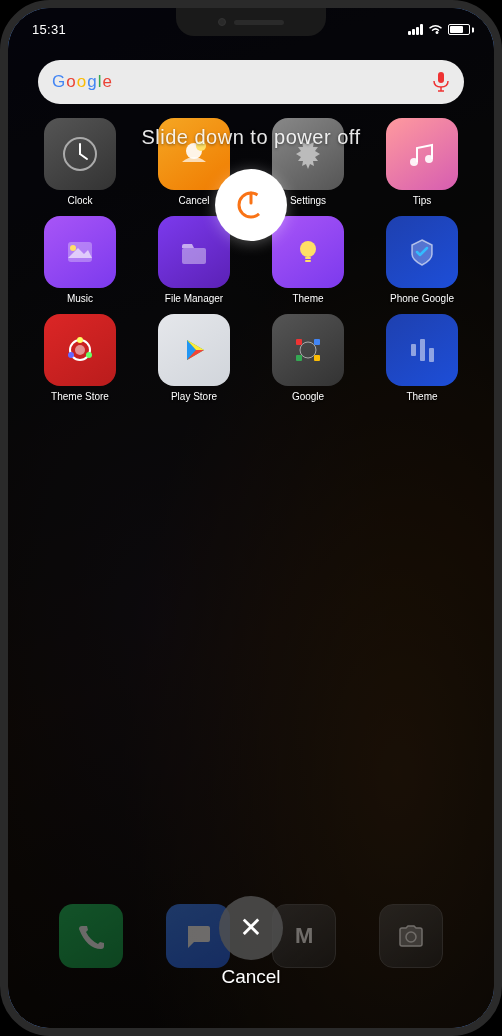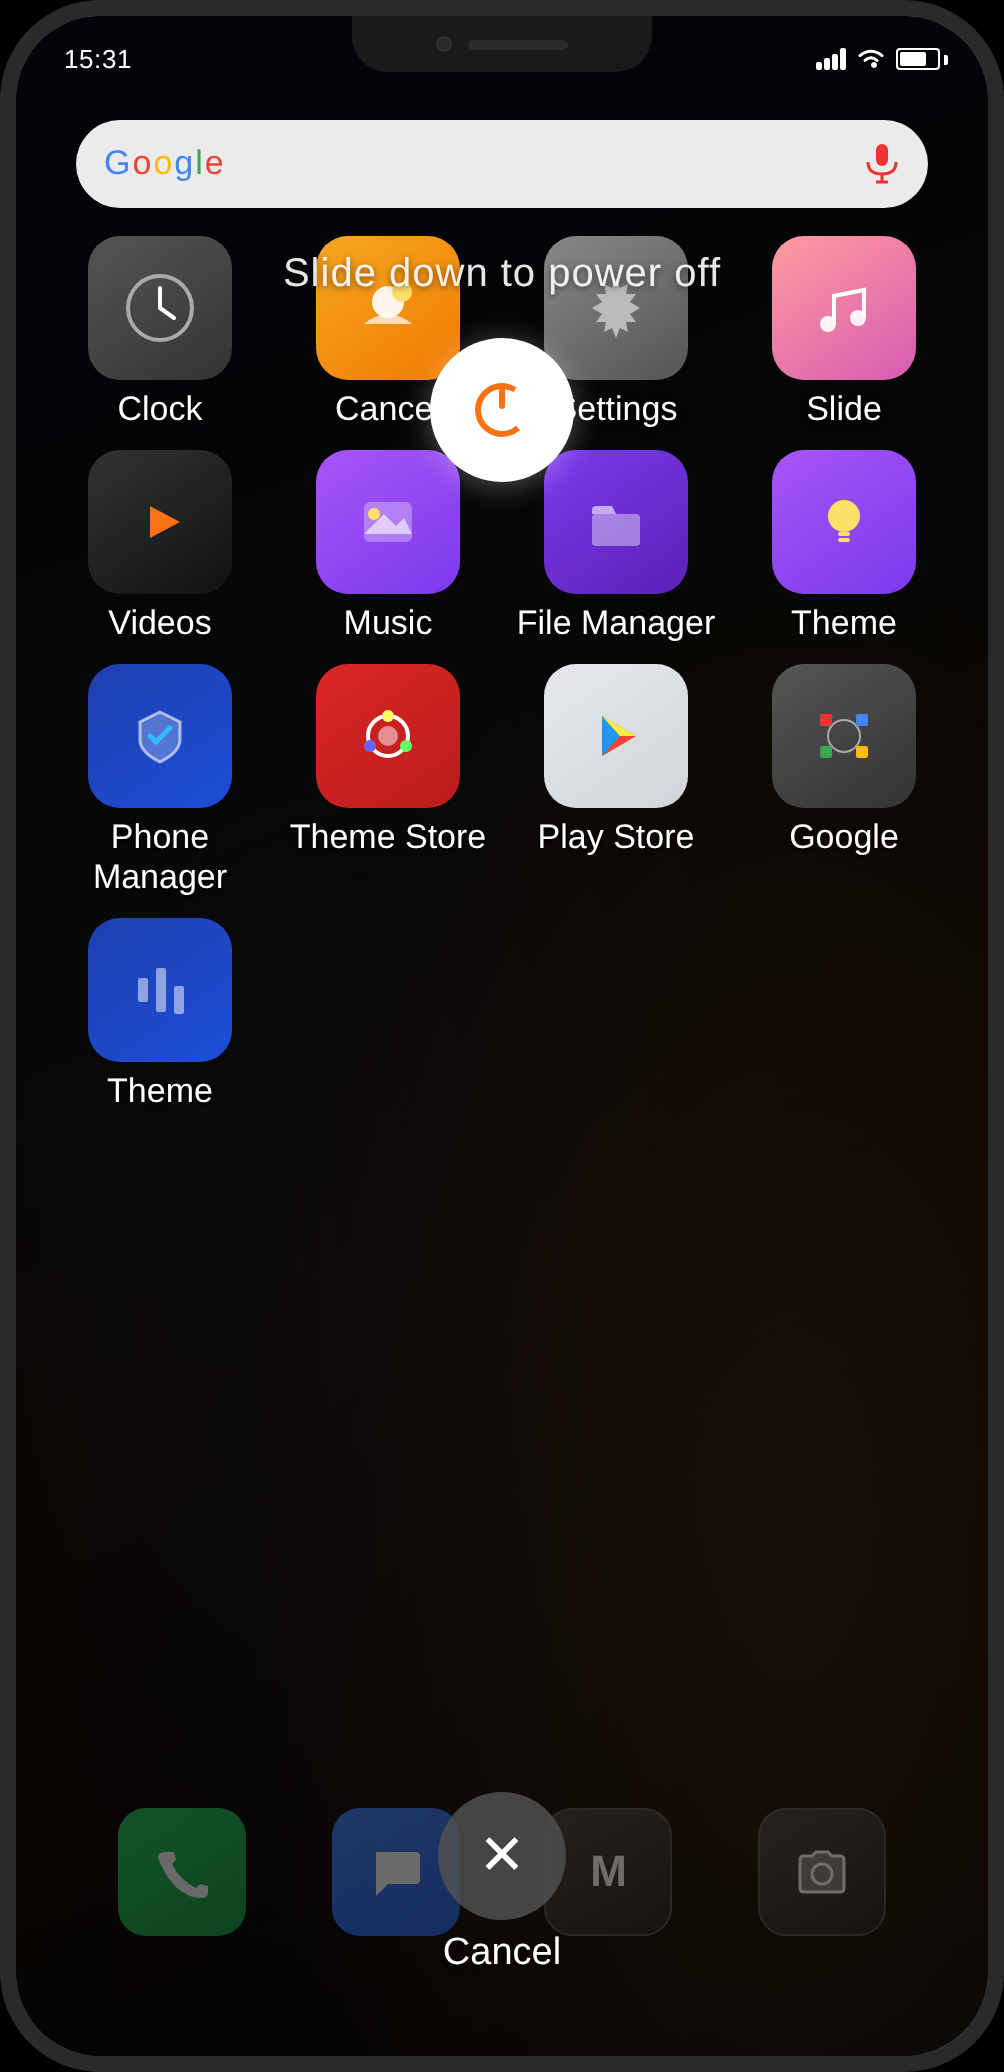--- a/index.html
+++ b/index.html
@@ -207,21 +207,21 @@
       border-radius: 16px;
       display: flex;
       align-items: center;
       justify-content: center;
       font-size: 32px;
       position: relative;
     }
 
     .app-label {
       color: #fff;
-      font-size: 17px;
+      font-size: 10px;
       text-align: center;
       text-shadow: 0 1px 2px rgba(0,0,0,0.8);
     }
 
     
     .icon-clock { background: linear-gradient(145deg, #555, #333); }
     .icon-weather { background: linear-gradient(145deg, #f5a623, #f07b00); }
     .icon-settings { background: linear-gradient(145deg, #888, #555); }
     .icon-music { background: linear-gradient(145deg, #ff9a9e, #d65db1); }
     .icon-videos { background: linear-gradient(145deg, #333, #111); }
@@ -423,31 +423,23 @@
         <span class="app-label">Settings</span>
       </div>
       <div class="app-item">
         <div class="app-icon icon-music">
           <svg width="40" height="40" viewBox="0 0 40 40">
             <path d="M15 28 L15 14 L30 11 L30 25" stroke="#fff" stroke-width="2" fill="none"></path>
             <circle cx="12" cy="28" r="4" fill="#fff" opacity="0.9"></circle>
             <circle cx="27" cy="25" r="4" fill="#fff" opacity="0.9"></circle>
           </svg>
         </div>
-        <span class="app-label">Slide</span>
-      </div>
-
-      <div class="app-item">
-        <div class="app-icon icon-videos">
-          <svg width="40" height="40" viewBox="0 0 40 40">
-            <polygon points="15,12 30,20 15,28" fill="#f97316"></polygon>
-          </svg>
-        </div>
-        <span class="app-label">Videos</span>
-      </div>
+        <span class="app-label">Tips</span>
+      </div>
+
       <div class="app-item">
         <div class="app-icon icon-photos">
           <svg width="40" height="40" viewBox="0 0 40 40">
             <rect x="8" y="10" width="24" height="20" rx="3" fill="rgba(255,255,255,0.3)"></rect>
             <polygon points="8,26 18,16 24,22 28,18 32,26" fill="rgba(255,255,255,0.6)"></polygon>
             <circle cx="13" cy="16" r="3" fill="#ffe066"></circle>
           </svg>
         </div>
         <span class="app-label">Music</span>
       </div>
@@ -471,21 +463,21 @@
         <span class="app-label">Theme</span>
       </div>
 
       <div class="app-item">
         <div class="app-icon icon-phonemanager">
           <svg width="40" height="40" viewBox="0 0 40 40">
             <path d="M20 8 L30 13 L30 22 Q30 28 20 33 Q10 28 10 22 L10 13 Z" fill="rgba(255,255,255,0.25)" stroke="rgba(255,255,255,0.6)" stroke-width="1.5"></path>
             <path d="M15 20 L18 23 L25 16" stroke="#3bf" stroke-width="2.5" fill="none" stroke-linecap="round" stroke-linejoin="round"></path>
           </svg>
         </div>
-        <span class="app-label">Phone Manager</span>
+        <span class="app-label">Phone Google</span>
       </div>
       <div class="app-item">
         <div class="app-icon icon-themestore">
           <svg width="40" height="40" viewBox="0 0 40 40">
             <circle cx="20" cy="20" r="10" fill="none" stroke="#fff" stroke-width="2"></circle>
             <circle cx="20" cy="20" r="5" fill="rgba(255,255,255,0.5)"></circle>
             <circle cx="20" cy="10" r="3" fill="#ff6"></circle>
             <circle cx="29" cy="25" r="3" fill="#6f6"></circle>
             <circle cx="11" cy="25" r="3" fill="#66f"></circle>
           </svg>

